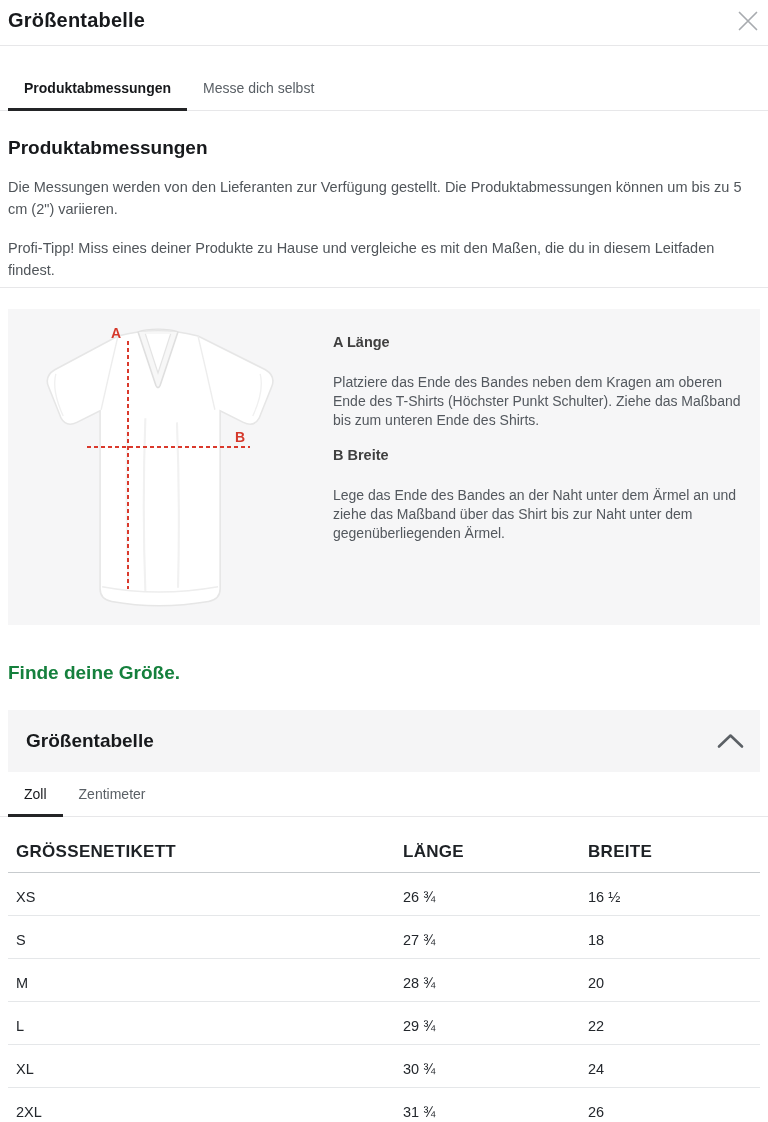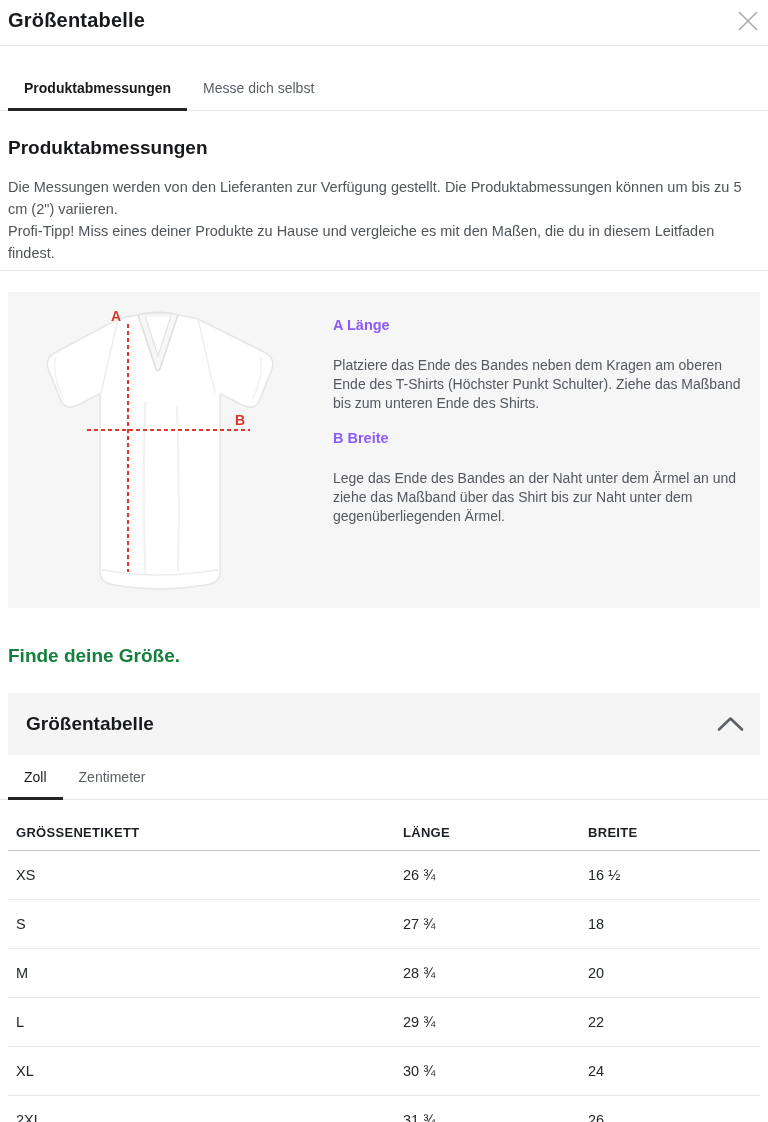--- a/index.html
+++ b/index.html
@@ -23,35 +23,35 @@
   
   .main-tabs { display: flex; border-bottom: 1px solid #e7e7e9; padding-left: 8px; }
   .main-tab { font-size: 14px; line-height: 16px; padding: 34px 16px 12px; color: #5a6066;
               border-bottom: 3px solid transparent; margin-bottom: -1px; cursor: pointer; background: none; border-top: none; border-left: none; border-right: none; }
   .main-tab.active { font-weight: 700; color: #17191c; border-bottom: 3px solid #232426; }
 
   
   .section { padding: 0 8px; }
   .section-heading { font-size: 19px; line-height: 22px; font-weight: 700; margin-top: 26px; color: #17191c; }
   .body-text { font-size: 14.5px; line-height: 22px; color: #50555a; margin-top: 17px; }
-  .body-text.tip { margin-top: 0; }
+  .body-text.tip { margin-top: 17px; }
   .divider { border: 0; border-top: 1px solid #e7e7e9; margin-top: 6px; }
 
   
   .diagram-box { margin: 21px 8px 0; height: 316px; background: #f6f6f7; position: relative; overflow: hidden; }
   .shirt-svg { position: absolute; left: -8px; top: 12px; }
   .dash-v { position: absolute; left: 119px; top: 32px; width: 2px; height: 248px;
             background: repeating-linear-gradient(180deg, #da392c 0 4px, transparent 4px 7px); }
   .dash-h { position: absolute; left: 79px; top: 137px; width: 163px; height: 2px;
             background: repeating-linear-gradient(90deg, #da392c 0 4px, transparent 4px 7px); }
   .diagram-label { position: absolute; color: #d5382b; font-weight: 700; font-size: 14px; }
   .label-a { left: 103px; top: 16px; }
   .label-b { left: 227px; top: 120px; }
   .measure-col { position: absolute; left: 325px; top: 25px; width: 416px; }
-  .measure-col h4 { font-size: 14.5px; font-weight: 700; color: #8b5cf6; margin-bottom: 11px; }
+  .measure-col h4 { font-size: 14.5px; font-weight: 700; color: #404040; margin-bottom: 11px; }
   .measure-col p { font-size: 14px; line-height: 19px; color: #53585e; margin-bottom: 17px; margin-top: 23px; }
 
   
   .find-size { font-size: 19px; line-height: 22px; font-weight: 700; margin: 37px 8px 0; color: #15803d; }
 
   
   .accordion-header { margin: 26px 8px 0; height: 62px; background: #f5f5f6;
                       display: flex; align-items: center; justify-content: space-between;
                       padding: 0 16px 0 18px; cursor: pointer; }
   .accordion-title { font-size: 19px; font-weight: 700; color: #17191c; }
@@ -59,22 +59,22 @@
   
   .unit-tabs { display: flex; border-bottom: 1px solid #e7e7e9; padding-left: 8px; }
   .unit-tab { font-size: 14px; line-height: 16px; padding: 14px 16px 12px; color: #5a6066;
               border: none; background: none; border-bottom: 3px solid transparent; margin-bottom: -1px; cursor: pointer; }
   .unit-tab.active { font-weight: 400; color: #17191c; border-bottom: 3px solid #232426; }
 
   
   .size-table { margin: 0 8px; }
   .t-row { display: grid; grid-template-columns: 387px 185px 1fr; padding-left: 8px; align-items: end; }
   .t-head { padding-top: 25px; padding-bottom: 10px; border-bottom: 1px solid #c7cbce;
-            font-size: 13px; font-weight: 700; letter-spacing: .3px; color: #1d2125; }
-  .t-body-row { padding-top: 16px; padding-bottom: 16px; border-bottom: 1px solid #e5e7e9;
+            font-size: 17px; font-weight: 700; letter-spacing: .3px; color: #1d2125; }
+  .t-body-row { padding-top: 16px; padding-bottom: 10px; border-bottom: 1px solid #e5e7e9;
                 font-size: 14.5px; color: #23272c; }
   .t-body-row:last-child { padding-bottom: 16px; }
 </style>
 </head>
 <body>
 
 <div class="modal-header">
   <div class="modal-title">Größentabelle</div>
   <button class="close-btn">
     <span style="display:flex">

